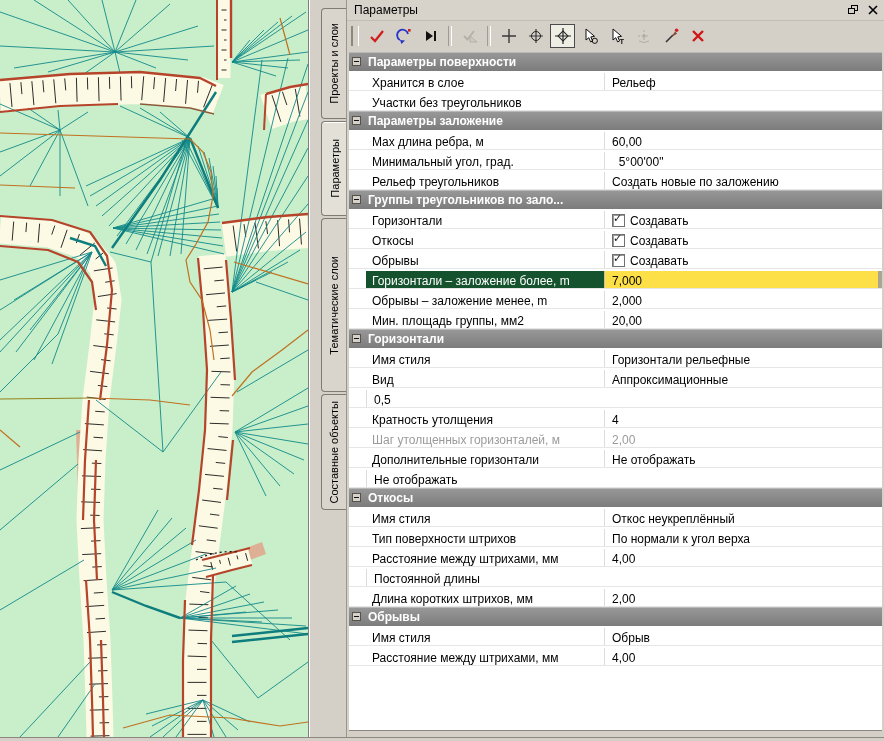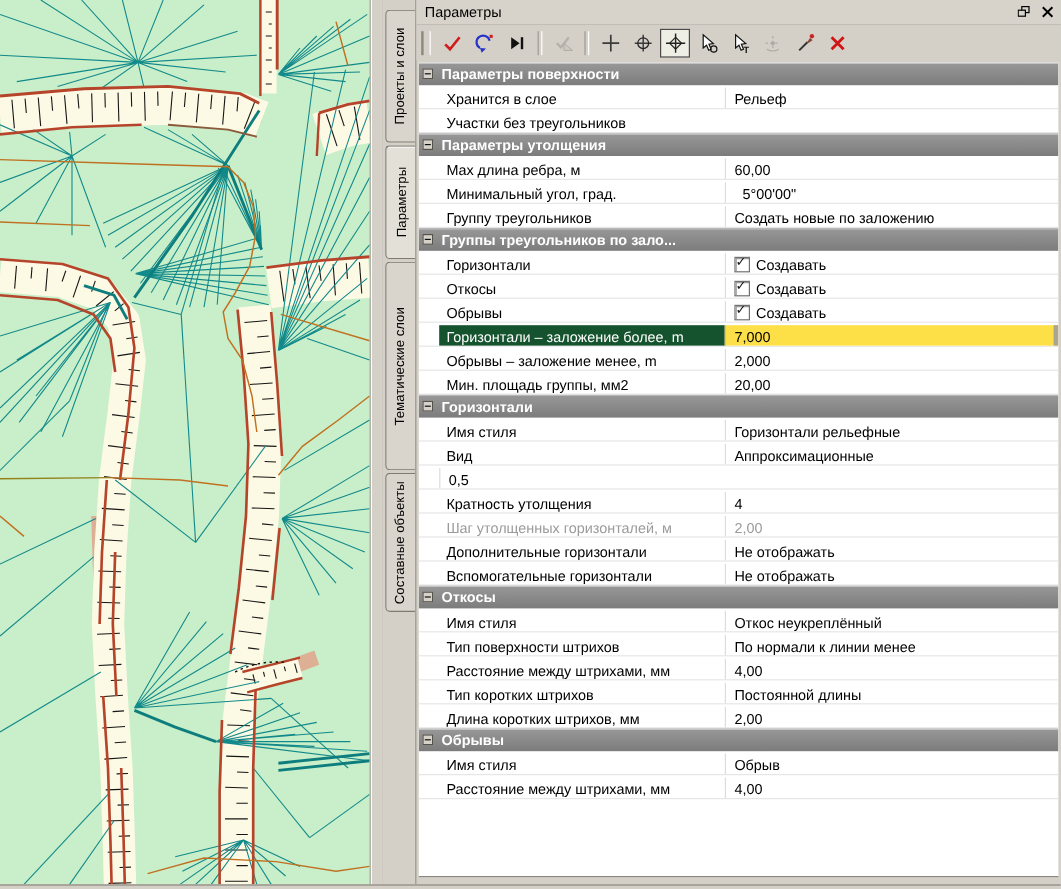--- a/index.html
+++ b/index.html
@@ -381,35 +381,35 @@
           <span class="gut"></span>
           <span class="plabel">Хранится в слое</span>
           <span class="pvalue">Рельеф</span>
         </div>
         <div class="prow">
           <span class="gut"></span>
           <span class="plabel">Участки без треугольников</span>
         </div>
         <div class="sect">
           <span class="minus"></span>
-          <span class="stitle">Параметры утолщения</span>
+          <span class="stitle">Параметры заложение</span>
         </div>
         <div class="prow">
           <span class="gut"></span>
           <span class="plabel">Max длина ребра, м</span>
           <span class="pvalue">60,00</span>
         </div>
         <div class="prow">
           <span class="gut"></span>
           <span class="plabel">Минимальный угол, град.</span>
           <span class="pvalue">  5°00'00"</span>
         </div>
         <div class="prow">
           <span class="gut"></span>
-          <span class="plabel">Группу треугольников</span>
+          <span class="plabel">Рельеф треугольников</span>
           <span class="pvalue">Создать новые по заложению</span>
         </div>
         <div class="sect">
           <span class="minus"></span>
           <span class="stitle">Группы треугольников по зало...</span>
         </div>
         <div class="prow">
           <span class="gut"></span>
           <span class="plabel">Горизонтали</span>
           <span class="pvalue"><span class="cbx"></span><span>Создавать</span></span>
@@ -467,45 +467,43 @@
           <span class="plabel">Шаг утолщенных горизонталей, м</span>
           <span class="pvalue">2,00</span>
         </div>
         <div class="prow">
           <span class="gut"></span>
           <span class="plabel">Дополнительные горизонтали</span>
           <span class="pvalue">Не отображать</span>
         </div>
         <div class="prow">
           <span class="gut"></span>
-          <span class="plabel">Вспомогательные горизонтали</span>
           <span class="pvalue">Не отображать</span>
         </div>
         <div class="sect">
           <span class="minus"></span>
           <span class="stitle">Откосы</span>
         </div>
         <div class="prow">
           <span class="gut"></span>
           <span class="plabel">Имя стиля</span>
           <span class="pvalue">Откос неукреплённый</span>
         </div>
         <div class="prow">
           <span class="gut"></span>
           <span class="plabel">Тип поверхности штрихов</span>
-          <span class="pvalue">По нормали к линии менее</span>
+          <span class="pvalue">По нормали к угол верха</span>
         </div>
         <div class="prow">
           <span class="gut"></span>
           <span class="plabel">Расстояние между штрихами, мм</span>
           <span class="pvalue">4,00</span>
         </div>
         <div class="prow">
           <span class="gut"></span>
-          <span class="plabel">Тип коротких штрихов</span>
           <span class="pvalue">Постоянной длины</span>
         </div>
         <div class="prow">
           <span class="gut"></span>
           <span class="plabel">Длина коротких штрихов, мм</span>
           <span class="pvalue">2,00</span>
         </div>
         <div class="sect">
           <span class="minus"></span>
           <span class="stitle">Обрывы</span>

